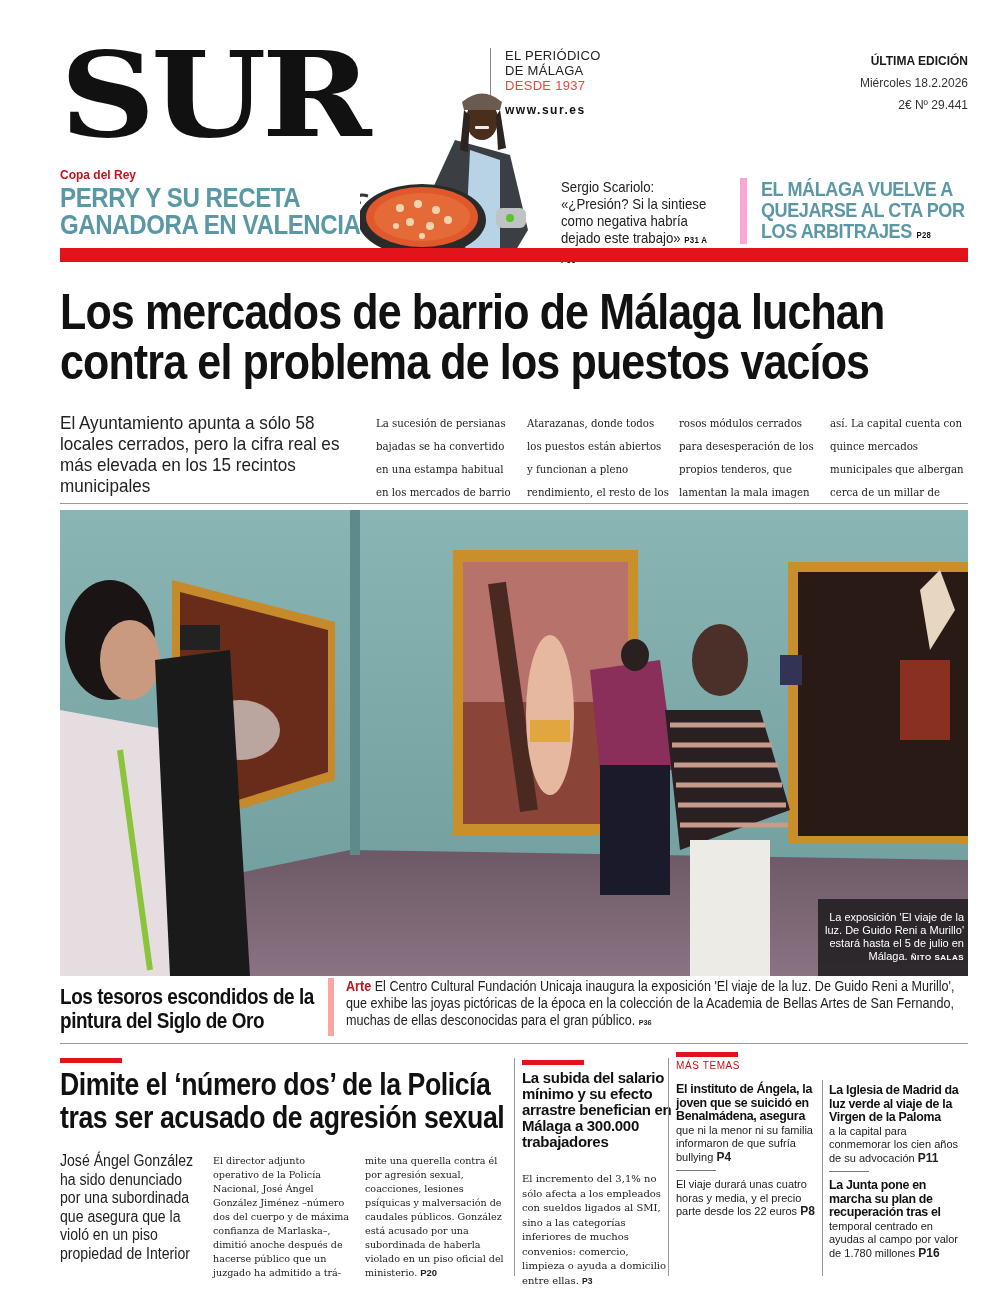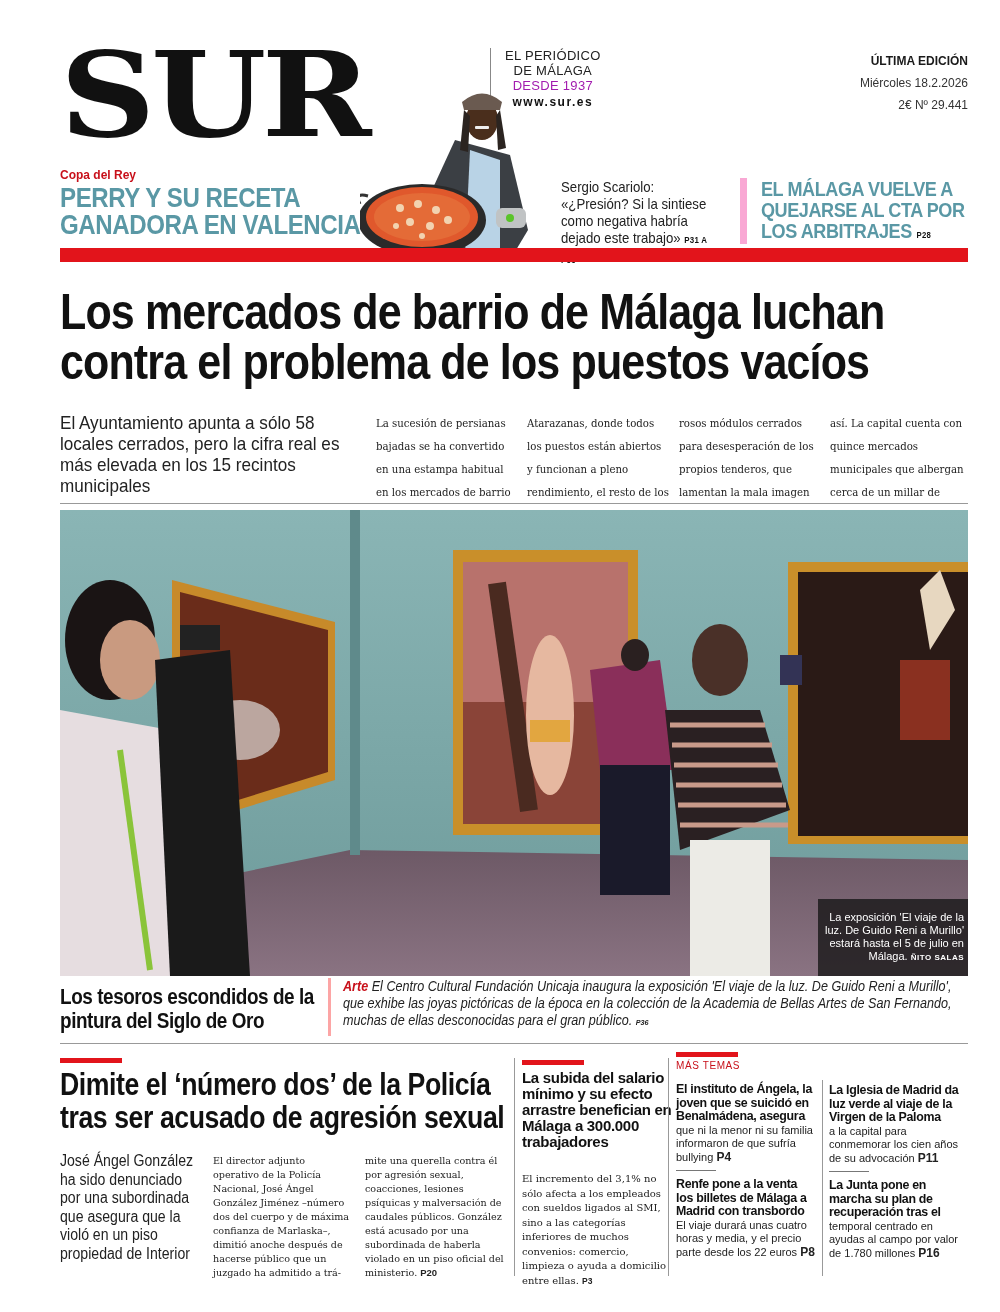--- a/index.html
+++ b/index.html
@@ -3,23 +3,23 @@
 <meta charset="utf-8">
 <style>
   * { box-sizing: border-box; margin: 0; padding: 0; }
   html, body { width: 1000px; height: 1312px; background: #fff; overflow: hidden; }
   body { position: relative; font-family: "Liberation Sans", sans-serif; color: #1a1a1a; }
   .abs { position: absolute; }
 
   
   .logo { left: 60px; top: 40px; font-family: "DejaVu Serif", serif; font-weight: 900; font-size: 118px; line-height: 110px; letter-spacing: -4px; color: #111; transform: scaleX(1.12); transform-origin: left top; }
   .tagline { left: 490px; top: 48px; border-left: 1px solid #888; padding-left: 14px; height: 80px; }
-  .tagline div { font-size: 13px; line-height: 15px; letter-spacing: 0.3px; color: #222; text-align: center; }
-  .tagline .red { color: #a21caf; }
-  .tagline .web { font-weight: 700; letter-spacing: 1.5px; font-size: 12px; margin-top: 2px; color: #111; }
+  .tagline div { font-size: 13px; line-height: 15px; letter-spacing: 0.3px; color: #222; }
+  .tagline .red { color: #ef4444; }
+  .tagline .web { font-weight: 700; letter-spacing: 1.5px; font-size: 12px; margin-top: 10px; color: #111; }
   .edition { right: 32px; top: 54px; text-align: right; }
   .edition .t { font-weight: 700; font-size: 12px; line-height: 14px; }
   .edition .d { font-size: 12px; line-height: 14px; color: #333; margin-top: 8px; }
 
   
   .kicker-red { color: #c8101a; font-weight: 700; font-size: 12px; }
   .teal { color: #5a98a5; font-family: "Liberation Sans", sans-serif; font-weight: 700; letter-spacing: -0.5px; transform: scaleX(0.86); transform-origin: left top; }
   .perry { left: 60px; top: 168px; width: 360px; }
   .perry .teal { font-size: 28px; line-height: 27px; margin-top: 2px; }
   .scariolo { left: 561px; top: 178px; width: 175px; font-size: 15px; line-height: 17px; color: #222; transform: scaleX(0.88); transform-origin: left top; }
@@ -43,21 +43,21 @@
   .col b.pg { font-family: "Liberation Sans", sans-serif; font-size: 9px; text-align: center; }
 
   .rule { background: #999; height: 1px; }
 
   
   .photo { left: 60px; top: 510px; width: 908px; height: 466px; overflow: hidden; background: #7fa9a8; }
   .caption { right: 0; bottom: 0; background: rgba(20,20,20,0.78); color: #fff; text-align: right; font-size: 11px; line-height: 13px; padding: 12px 4px; width: 150px; }
   .caption .credit { font-weight: 700; font-size: 8px; letter-spacing: 0.5px; }
 
   .tesoros { left: 60px; top: 985px; width: 260px; font-weight: 700; font-size: 22px; line-height: 24px; letter-spacing: -0.5px; color: #111; transform: scaleX(0.86); transform-origin: left top; width: 300px; }
-  .arte { left: 328px; top: 978px; width: 640px; height: 58px; border-left: 3px solid #fca5a5; padding-left: 12px; font-size: 14px; line-height: 17px; color: #222; font-style: italic; }
+  .arte { left: 328px; top: 978px; width: 640px; height: 58px; border-left: 6px solid #fca5a5; padding-left: 12px; font-size: 14px; line-height: 17px; color: #222; }
   .arte .k { color: #c8101a; font-weight: 700; }
   .arte .in { transform: scaleX(0.9); transform-origin: left top; width: 700px; }
 
   
   .redtag { width: 62px; height: 5px; background: #e2141b; }
   .dimite { left: 60px; top: 1068px; font-weight: 700; font-size: 31px; line-height: 33px; letter-spacing: -0.5px; color: #111; transform: scaleX(0.86); transform-origin: left top; width: 520px; }
   .dimite-deck { left: 60px; top: 1152px; width: 145px; font-size: 16px; line-height: 18.5px; color: #222; transform: scaleX(0.88); transform-origin: left top; width: 160px; }
   .dcol { font-family: "DejaVu Serif", serif; font-size: 9.6px; line-height: 14px; color: #222; }
   .dcol1 { left: 213px; top: 1154px; width: 140px; }
   .dcol2 { left: 365px; top: 1154px; width: 140px; }
@@ -251,21 +251,20 @@
 
 <div class="abs mas">
   <div class="redtag"></div>
   <div class="lbl">MÁS TEMAS</div>
   <div class="brief" style="margin-top:12px;">
     <h4>El instituto de Ángela, la joven que se suicidó en Benalmádena, asegura</h4>
     <p><span>que ni la menor ni su familia informaron de que sufría bullying</span> <span class="pg">P4</span></p>
   </div>
   <div class="sep"></div>
   <div class="brief">
-    <h4>Renfe pone a la venta los billetes de Málaga a Madrid con transbordo</h4>
     <p><span>El viaje durará unas cuatro horas y media, y el precio parte desde los 22 euros</span> <span class="pg">P8</span></p>
   </div>
 </div>
 
 <div class="abs vline" style="left:822px; top:1080px; height:196px;"></div>
 
 <div class="abs mas" style="left:829px; top:1084px; width:142px;">
   <div class="brief">
     <h4>La Iglesia de Madrid da luz verde al viaje de la Virgen de la Paloma</h4>
     <p><span>a la capital para conmemorar los cien años de su advocación</span> <span class="pg">P11</span></p>

